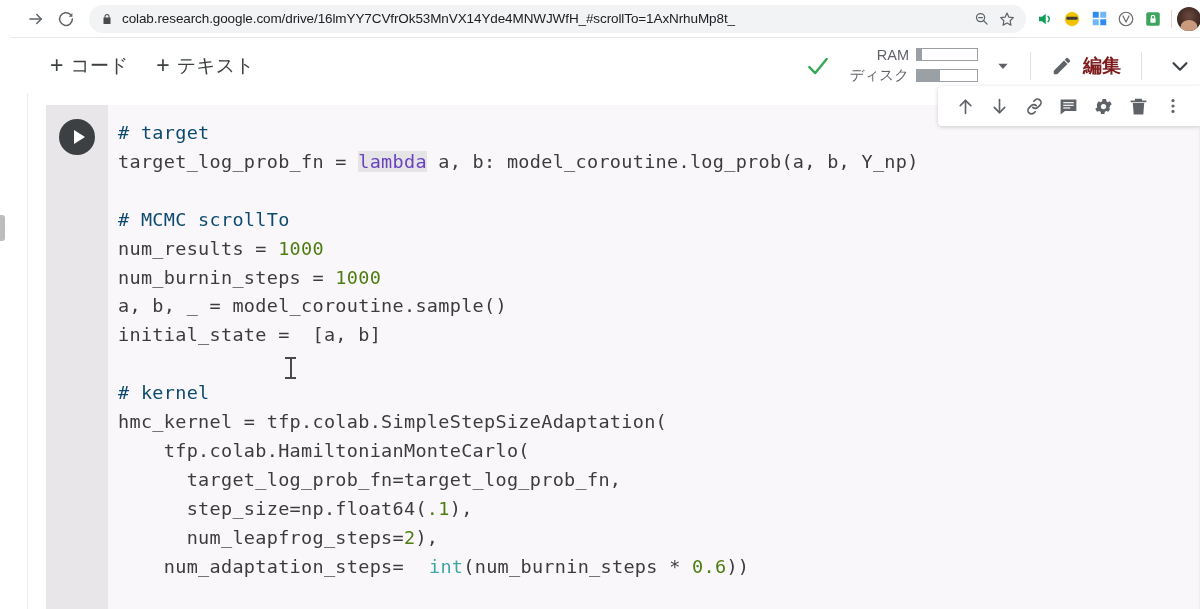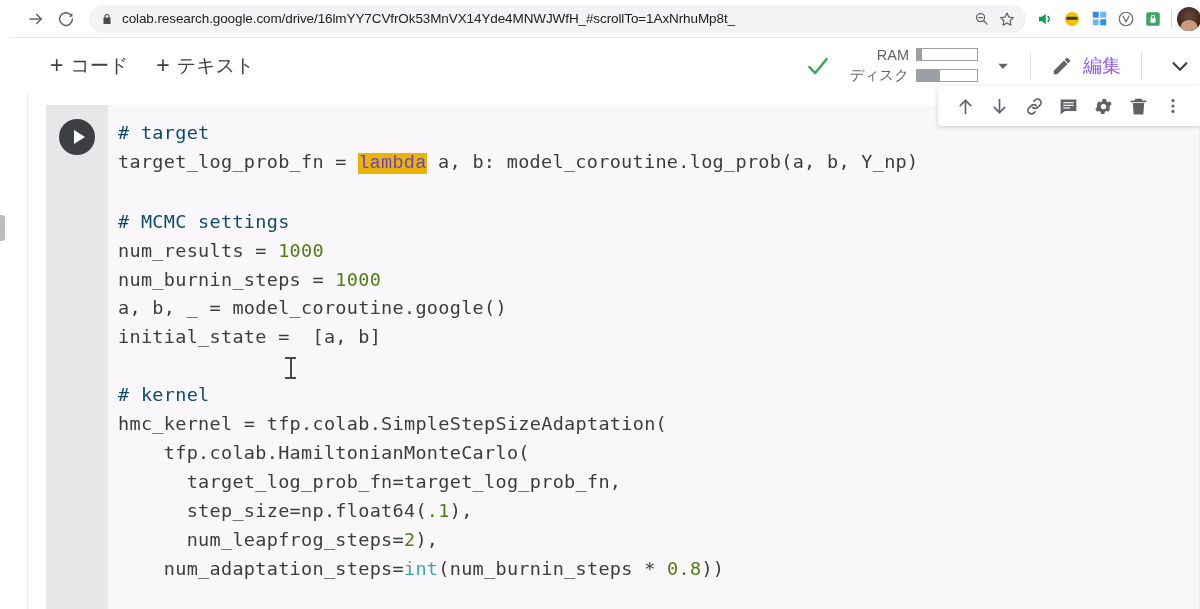--- a/index.html
+++ b/index.html
@@ -134,21 +134,21 @@
     position: absolute; left: 0; top: 0; bottom: 0;
     background: #9aa0a6;
   }
   .caret-down {
     width: 26px; height: 26px;
     display: flex; align-items: center; justify-content: center;
     margin-left: 10px;
   }
   .tb-divider { width: 1px; height: 28px; background: #e0e0e0; margin: 0 12px; }
   .edit-btn { display: flex; align-items: center; gap: 10px; padding: 4px 6px; }
-  .edit-label { font-size: 19px; color: #8b5cf6; }
+  .edit-label { font-size: 19px; color: #7f1d1d; font-weight: bold; }
   .chevron-right-end { width: 28px; display: flex; align-items: center; justify-content: center; margin-left: 10px; }
 
   
   .cell-toolbar {
     position: absolute;
     top: 86px;
     right: 0;
     width: 262px; height: 40px;
     background: #ffffff;
     border-radius: 4px 0 0 4px;
@@ -231,22 +231,22 @@
   }
   pre.code {
     font-family: "DejaVu Sans Mono", "Liberation Mono", monospace;
     font-size: 18.5px;
     line-height: 28.9px;
     color: #3c3c3c;
     white-space: pre;
     letter-spacing: 0.3px;
   }
   .tok-comment { color: #0c4a6e; }
-  .tok-kw      { color: #6a42c1; background: #eab308; font-family: Liberation Mono, monospace; }
-  .tok-builtin { color: #3fa6a6; }
+  .tok-kw      { color: #6a42c1; background: #e5e5e5; }
+  .tok-builtin { color: #3fa6a6; margin-left: 25px; }
   .tok-num     { color: #4d7c0f; }
 
   .ibeam {
     position: absolute;
     left: 177px;
     top: 252px;
     width: 11px; height: 22px;
     pointer-events: none;
   }
   .ibeam::before, .ibeam::after {
@@ -467,33 +467,33 @@
   <div class="cell">
     <div class="cell-gutter">
       <div class="run-button">
         <span class="tri"></span>
       </div>
     </div>
     <div class="code-area">
       <pre class="code" id="code-output"><span class="tok-comment"># target</span>
 <span>target_log_prob_fn = </span><span class="tok-kw">lambda</span><span> a, b: model_coroutine.log_prob(a, b, Y_np)</span>
 <span></span>
-<span class="tok-comment"># MCMC settings</span>
+<span class="tok-comment"># MCMC scrollTo</span>
 <span>num_results = </span><span class="tok-num">1000</span>
 <span>num_burnin_steps = </span><span class="tok-num">1000</span>
-<span>a, b, _ = model_coroutine.google()</span>
+<span>a, b, _ = model_coroutine.sample()</span>
 <span>initial_state =  [a, b]</span>
 <span></span>
 <span class="tok-comment"># kernel</span>
 <span>hmc_kernel = tfp.colab.SimpleStepSizeAdaptation(</span>
 <span>    tfp.colab.HamiltonianMonteCarlo(</span>
 <span>      target_log_prob_fn=target_log_prob_fn,</span>
 <span>      step_size=np.float64(</span><span class="tok-num">.1</span><span>),</span>
 <span>      num_leapfrog_steps=</span><span class="tok-num">2</span><span>),</span>
-<span>    num_adaptation_steps=</span><span class="tok-builtin">int</span><span>(num_burnin_steps * </span><span class="tok-num">0.8</span><span>))</span></pre>
+<span>    num_adaptation_steps=</span><span class="tok-builtin">int</span><span>(num_burnin_steps * </span><span class="tok-num">0.6</span><span>))</span></pre>
       <span class="ibeam">
           <span></span>
         </span>
     </div>
   </div>
 
   <div class="right-shadow"></div>
 </div>
 
 </body></html>

